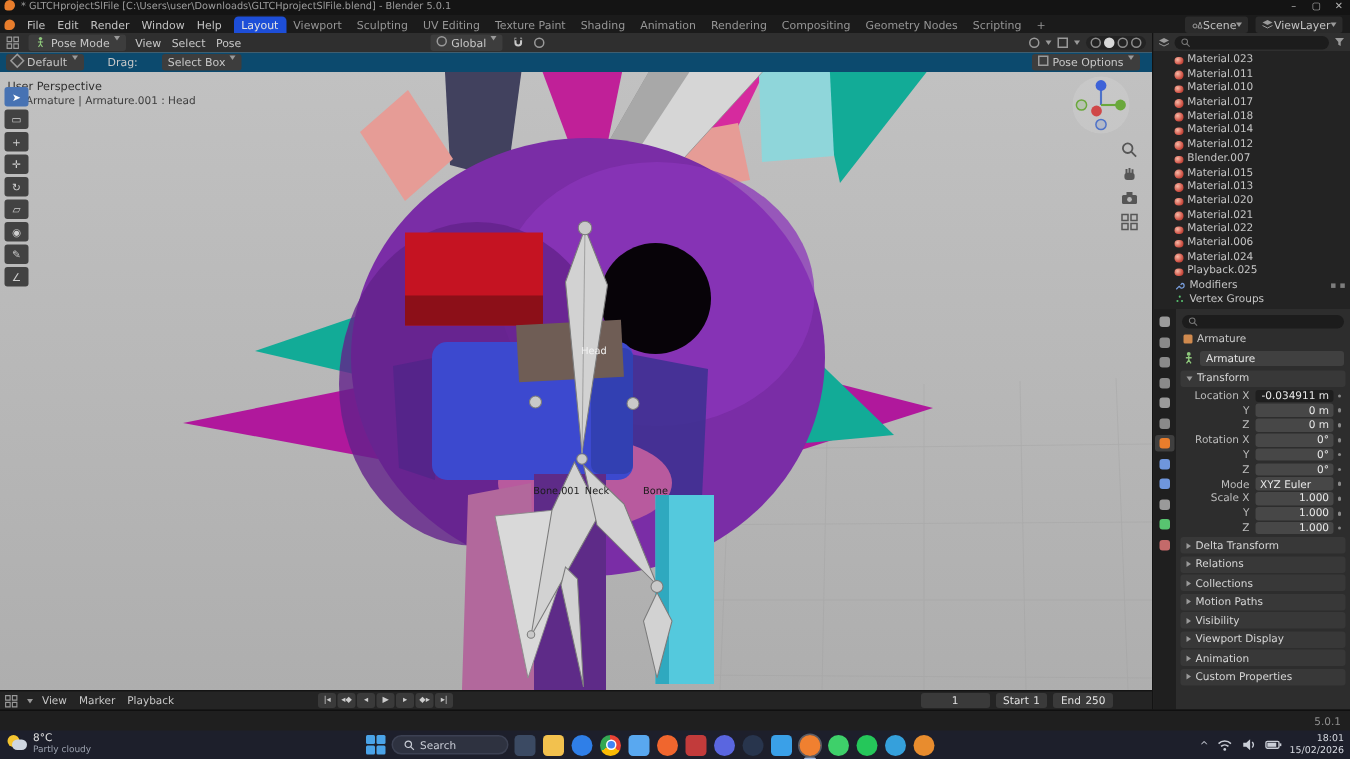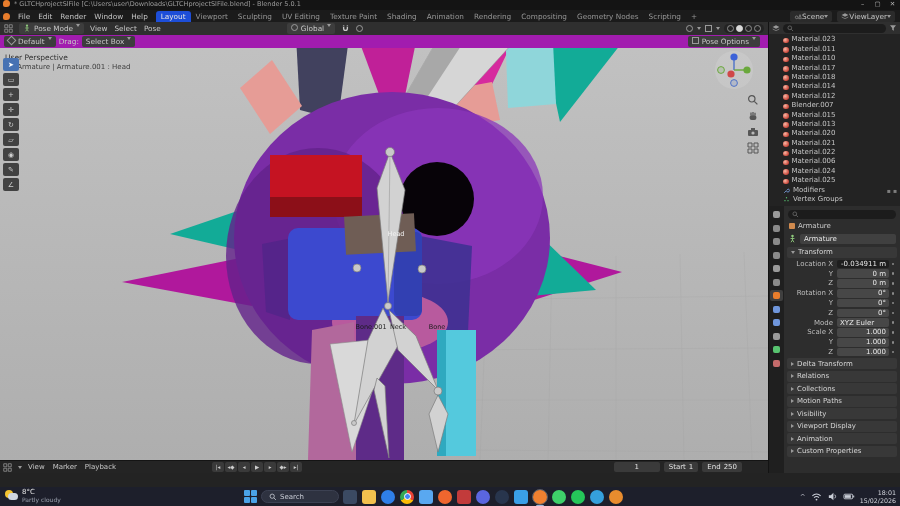--- a/index.html
+++ b/index.html
@@ -26,21 +26,21 @@
   .chip{display:flex;align-items:center;gap:0;background:#2b2b2b;border-radius:2px;padding:1px 4px}
   .chip svg{flex:none}
   .caret{width:0;height:0;border-left:2.6px solid transparent;border-right:2.6px solid transparent;
     border-top:3.2px solid #9a9a9a;display:inline-block}
   .caret-r{width:0;height:0;border-top:2.6px solid transparent;border-bottom:2.6px solid transparent;
     border-left:3.2px solid #9a9a9a;display:inline-block}
 
   
   .viewport{position:absolute;left:0;top:22px;width:768px;height:438px;background:#b9b9b9;overflow:hidden}
   .vhdr{display:flex;align-items:center;height:13px;background:#2f2f2f;padding:0 4px;gap:6px;font-size:7.3px}
-  .vhdr2{display:flex;align-items:center;height:13px;background:#a21caf;padding:0 4px;gap:3px;font-size:7.3px}
+  .vhdr2{display:flex;align-items:center;height:13px;background:#0c4a6e;padding:0 4px;gap:16px;font-size:7.3px}
   .dd{display:flex;gap:3px;background:#3d3d3d;border-radius:2px;padding:1px 4px;white-space:nowrap}
   .shades{display:flex;align-items:center;gap:2px;background:#232323;border-radius:6px;padding:1px 3px}
   .shade{width:7px;height:7px;border-radius:50%;border:1px solid #8d8d8d}
   .shade.on{background:#d9d9d9;border-color:#d9d9d9}
   .canvas{position:absolute;left:0;top:26px;width:768px;height:412px}
   .ovl{position:absolute;left:5px;top:5px;line-height:1.35;pointer-events:none}
   .ovl .l1{font-size:7.5px;color:#2f2f2f}
   .ovl .l2{font-size:7px;color:#3c3c3c}
 
   .vtoolbar{position:absolute;left:3px;top:10px;width:17px;display:flex;flex-direction:column;gap:2px}
@@ -534,21 +534,21 @@
               <span>Material.006</span>
             </div>
 
             <div class="orow">
               <span class="matdot"></span>
               <span>Material.024</span>
             </div>
 
             <div class="orow">
               <span class="matdot"></span>
-              <span>Material.025</span>
+              <span>Playback.025</span>
             </div>
           </div>
         <div class="orow">
           <svg width="7" height="7" color="#7aa0e0">
               <use href="#i-wrench"></use>
             </svg>
           <span>Modifiers</span>
           <span class="ricons">
               <span>▪</span>
               <span>▪</span>
@@ -771,20 +771,23 @@
         <span>Start</span>
         <span>1</span>
       </span>
       <span class="tfield">
         <span>End</span>
         <span>250</span>
       </span>
     </span>
   </div>
 
+  <div class="statusbar">
+    <span class="ver">5.0.1</span>
+  </div>
 
   <div class="taskbar">
     <div class="weather">
       <span class="wicon">
           <span class="wsun"></span>
           <span class="wcloud"></span>
         </span>
       <span class="wtext">
         <div class="wtemp">8°C</div>
         <div class="wdesc">Partly cloudy</div>

